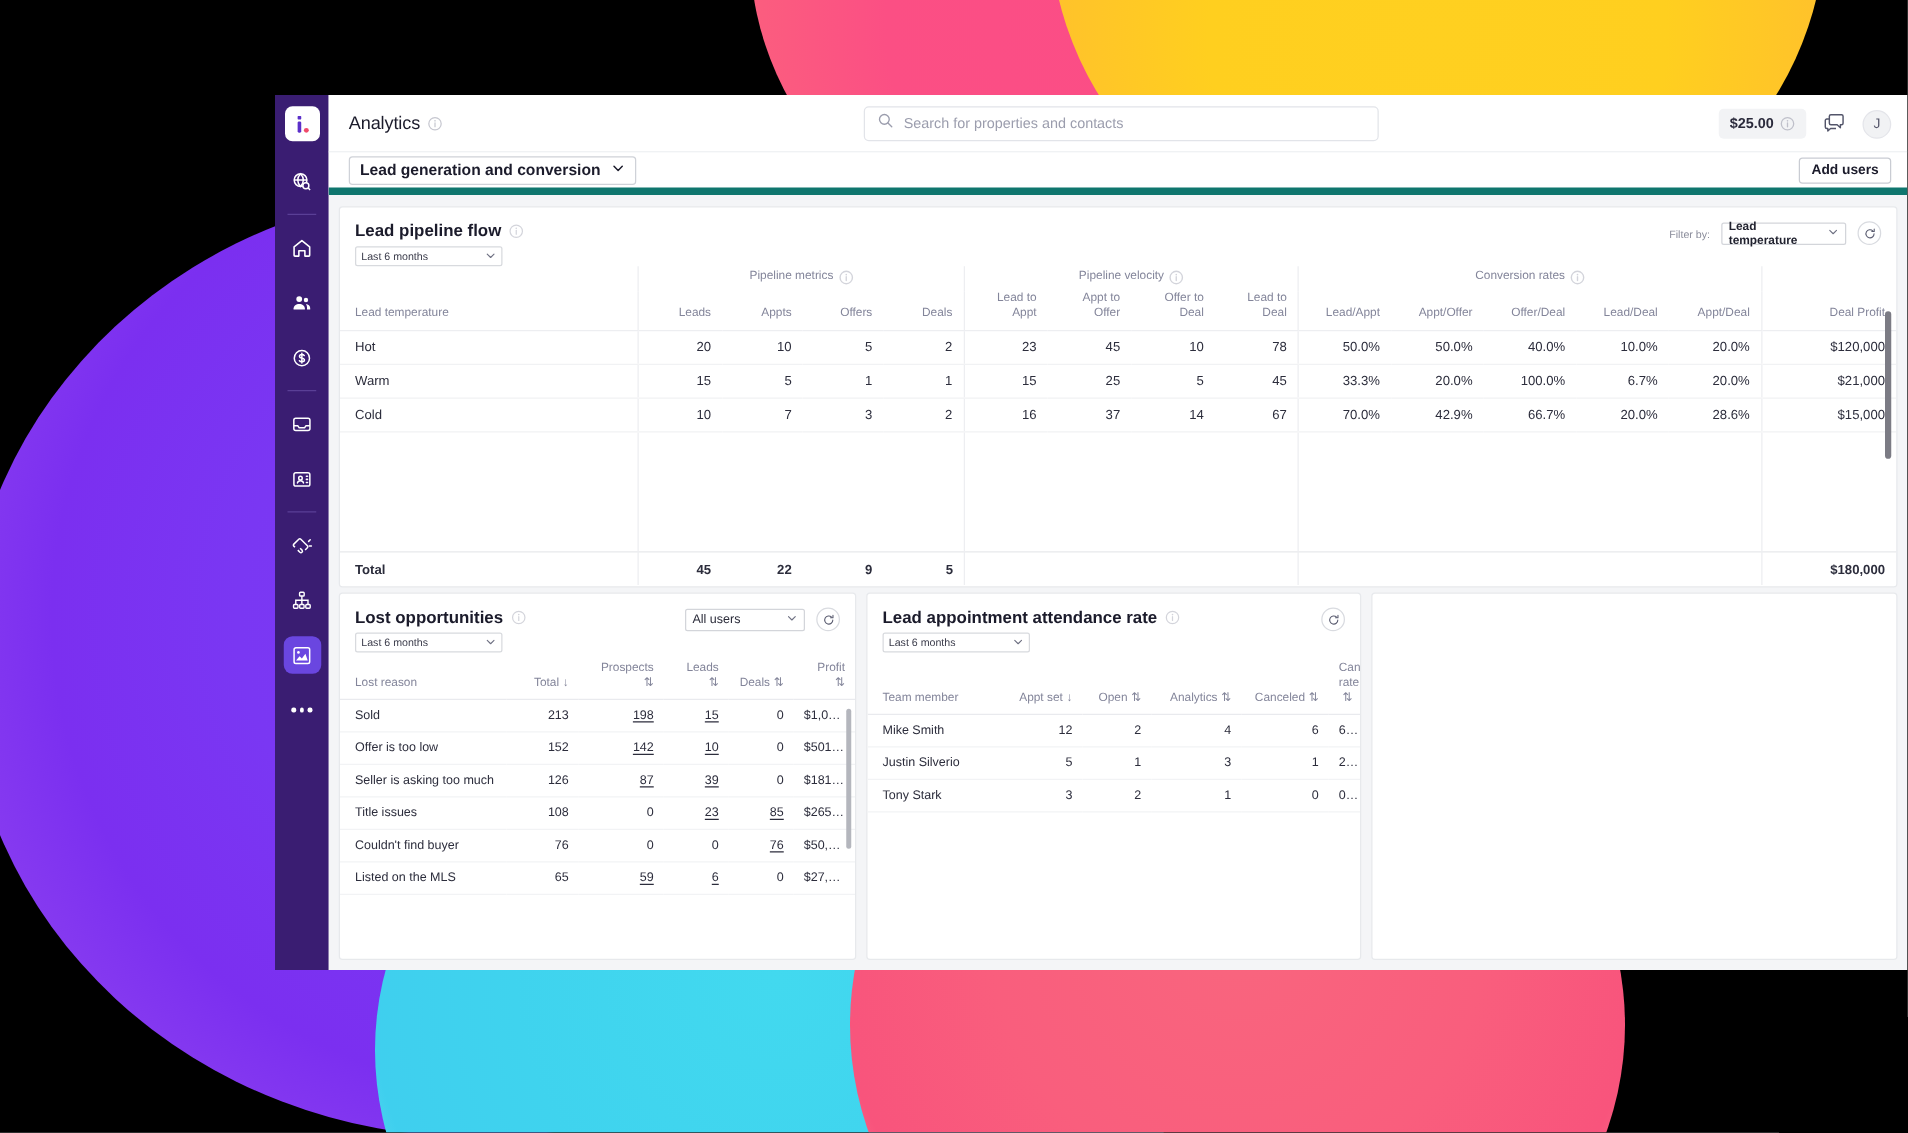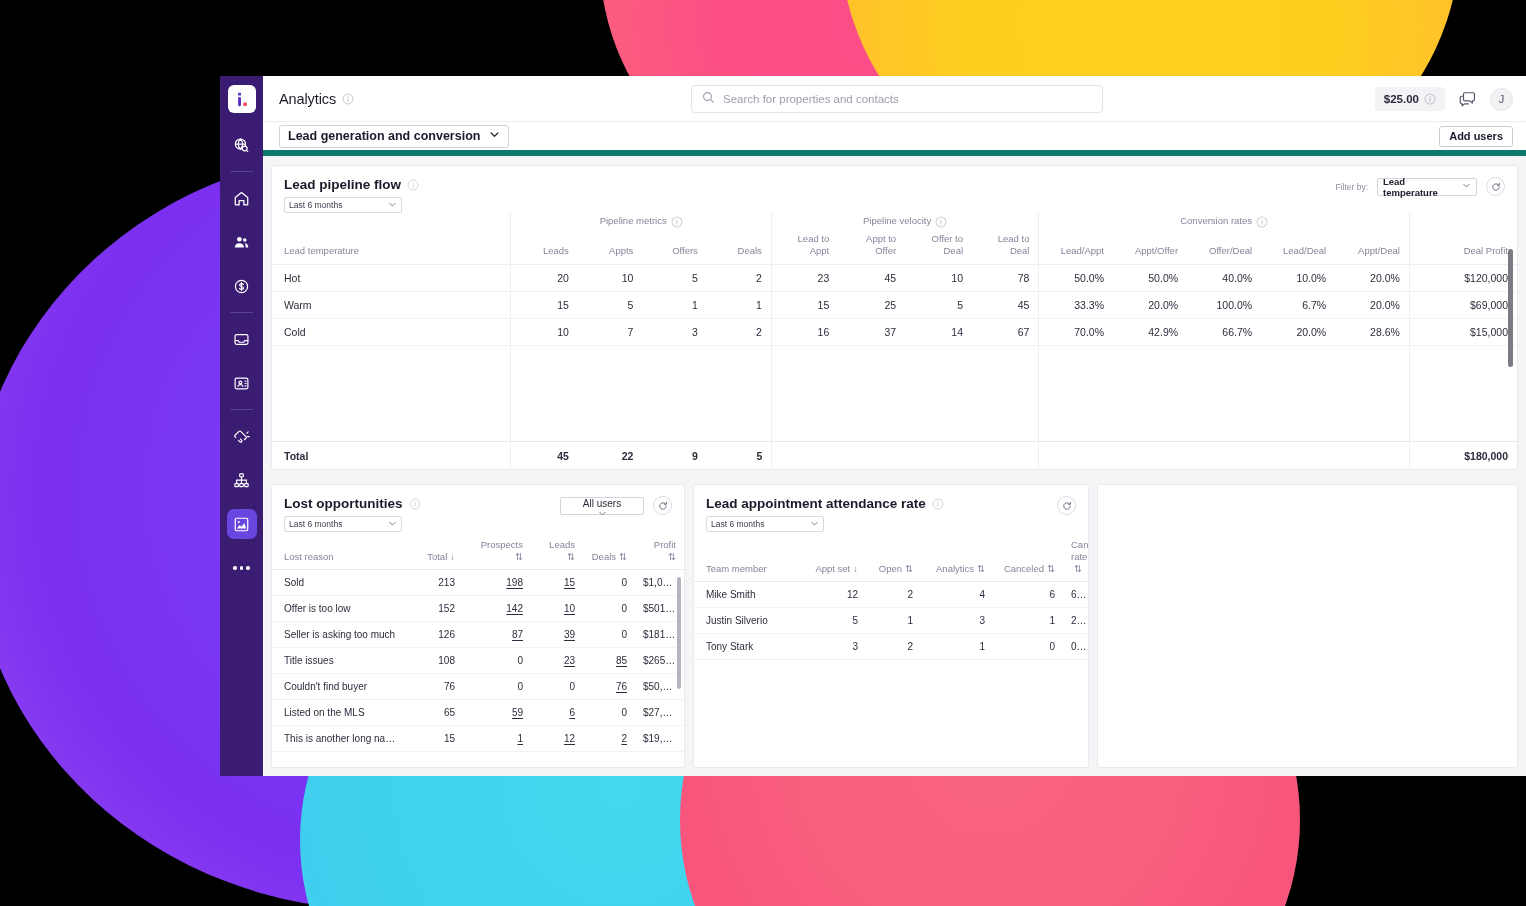--- a/index.html
+++ b/index.html
@@ -108,41 +108,41 @@
     display:flex; align-items:center; gap:9px; padding:0 8px;
     font-size:12.5px; font-weight:bold; color:#1b1b2b; cursor:pointer;
   }
   .btn-outline {
     margin-left:auto; height:21px; border:1px solid #c9ccd3; border-radius:3px;
     background:#fff; font-size:11px; font-weight:bold; color:#1b1b2b;
     padding:0 9px; display:flex; align-items:center; cursor:pointer;
   }
 
   
-  #content { flex:1; padding:9px 8px 0 8px; overflow:hidden; display:flex; flex-direction:column; gap:14px; }
+  #content { flex:1; padding:9px 8px 0 8px; overflow:hidden; display:flex; flex-direction:column; gap:4px; }
 
   .card {
     background:#fff; border:1px solid #e7e9ec; border-radius:3px;
     display:flex; flex-direction:column; overflow:hidden;
   }
   .card-head { padding:11px 12px 0 12px; display:flex; align-items:flex-start; }
   .card-title { font-size:13.5px; font-weight:bold; color:#1b1b2b; display:flex; align-items:center; }
   .mini-select {
     height:16px; border:1px solid #d8dade; border-radius:2px; background:#fff;
     display:flex; align-items:center; justify-content:space-between;
     padding:0 4px; font-size:8.5px; color:#3a3b4a; width:118px; margin-top:5px; cursor:pointer;
   }
   .head-right { margin-left:auto; display:flex; align-items:center; gap:9px; }
   .filter-label { font-size:8.5px; color:#8b8d9b; }
   .sel-md {
     height:18px; border:1px solid #d3d5da; border-radius:2px; background:#fff;
     display:flex; align-items:center; justify-content:space-between;
     padding:0 5px; font-size:9.5px; font-weight:bold; color:#21222f; width:100px; cursor:pointer;
   }
-  .sel-md.reg { font-weight:normal; color:#2b2c3a; width:84px; font-size:10px;flex-direction:column; }
+  .sel-md.reg { font-weight:normal; color:#2b2c3a; width:96px; font-size:10px; }
   .refresh-btn {
     width:19px; height:19px; border:1px solid #d9dbe0; border-radius:50%;
     background:#fff; display:flex; align-items:center; justify-content:center; cursor:pointer;
   }
 
   
   .pl-wrap { position:relative; flex:1; display:flex; flex-direction:column; min-height:0; }
   table.pl { width:100%; border-collapse:collapse; table-layout:fixed; }
   .grp-row th {
     font-size:9.5px; color:#83859a; font-weight:normal; padding:2px 0 7px 0;
@@ -500,21 +500,21 @@
                   <td class="cell">1</td>
                   <td class="cell vsep">15</td>
                   <td class="cell">25</td>
                   <td class="cell">5</td>
                   <td class="cell">45</td>
                   <td class="cell vsep">33.3%</td>
                   <td class="cell">20.0%</td>
                   <td class="cell">100.0%</td>
                   <td class="cell">6.7%</td>
                   <td class="cell">20.0%</td>
-                  <td class="cell vsep">$69,000</td>
+                  <td class="cell vsep">$21,000</td>
                 </tr>
                 <tr>
                   <td class="cell lt">Cold</td>
                   <td class="cell vsep">10</td>
                   <td class="cell">7</td>
                   <td class="cell">3</td>
                   <td class="cell">2</td>
                   <td class="cell vsep">16</td>
                   <td class="cell">37</td>
                   <td class="cell">14</td>
@@ -683,28 +683,20 @@
                   <td>$50,726</td>
                 </tr>
                 <tr>
                   <td class="l">Listed on the MLS</td>
                   <td>65</td>
                   <td><u>59</u></td>
                   <td><u>6</u></td>
                   <td>0</td>
                   <td>$27,298</td>
                 </tr>
-                <tr>
-                  <td class="l">This is another long name…</td>
-                  <td>15</td>
-                  <td><u>1</u></td>
-                  <td><u>12</u></td>
-                  <td><u>2</u></td>
-                  <td>$19,197</td>
-                </tr>
 
               </tbody>
             </table>
             <div class="lo-scroll"></div>
           </section>
 
           <section class="card card-mid">
             <div class="card-head">
               <div>
                 <div class="card-title">

